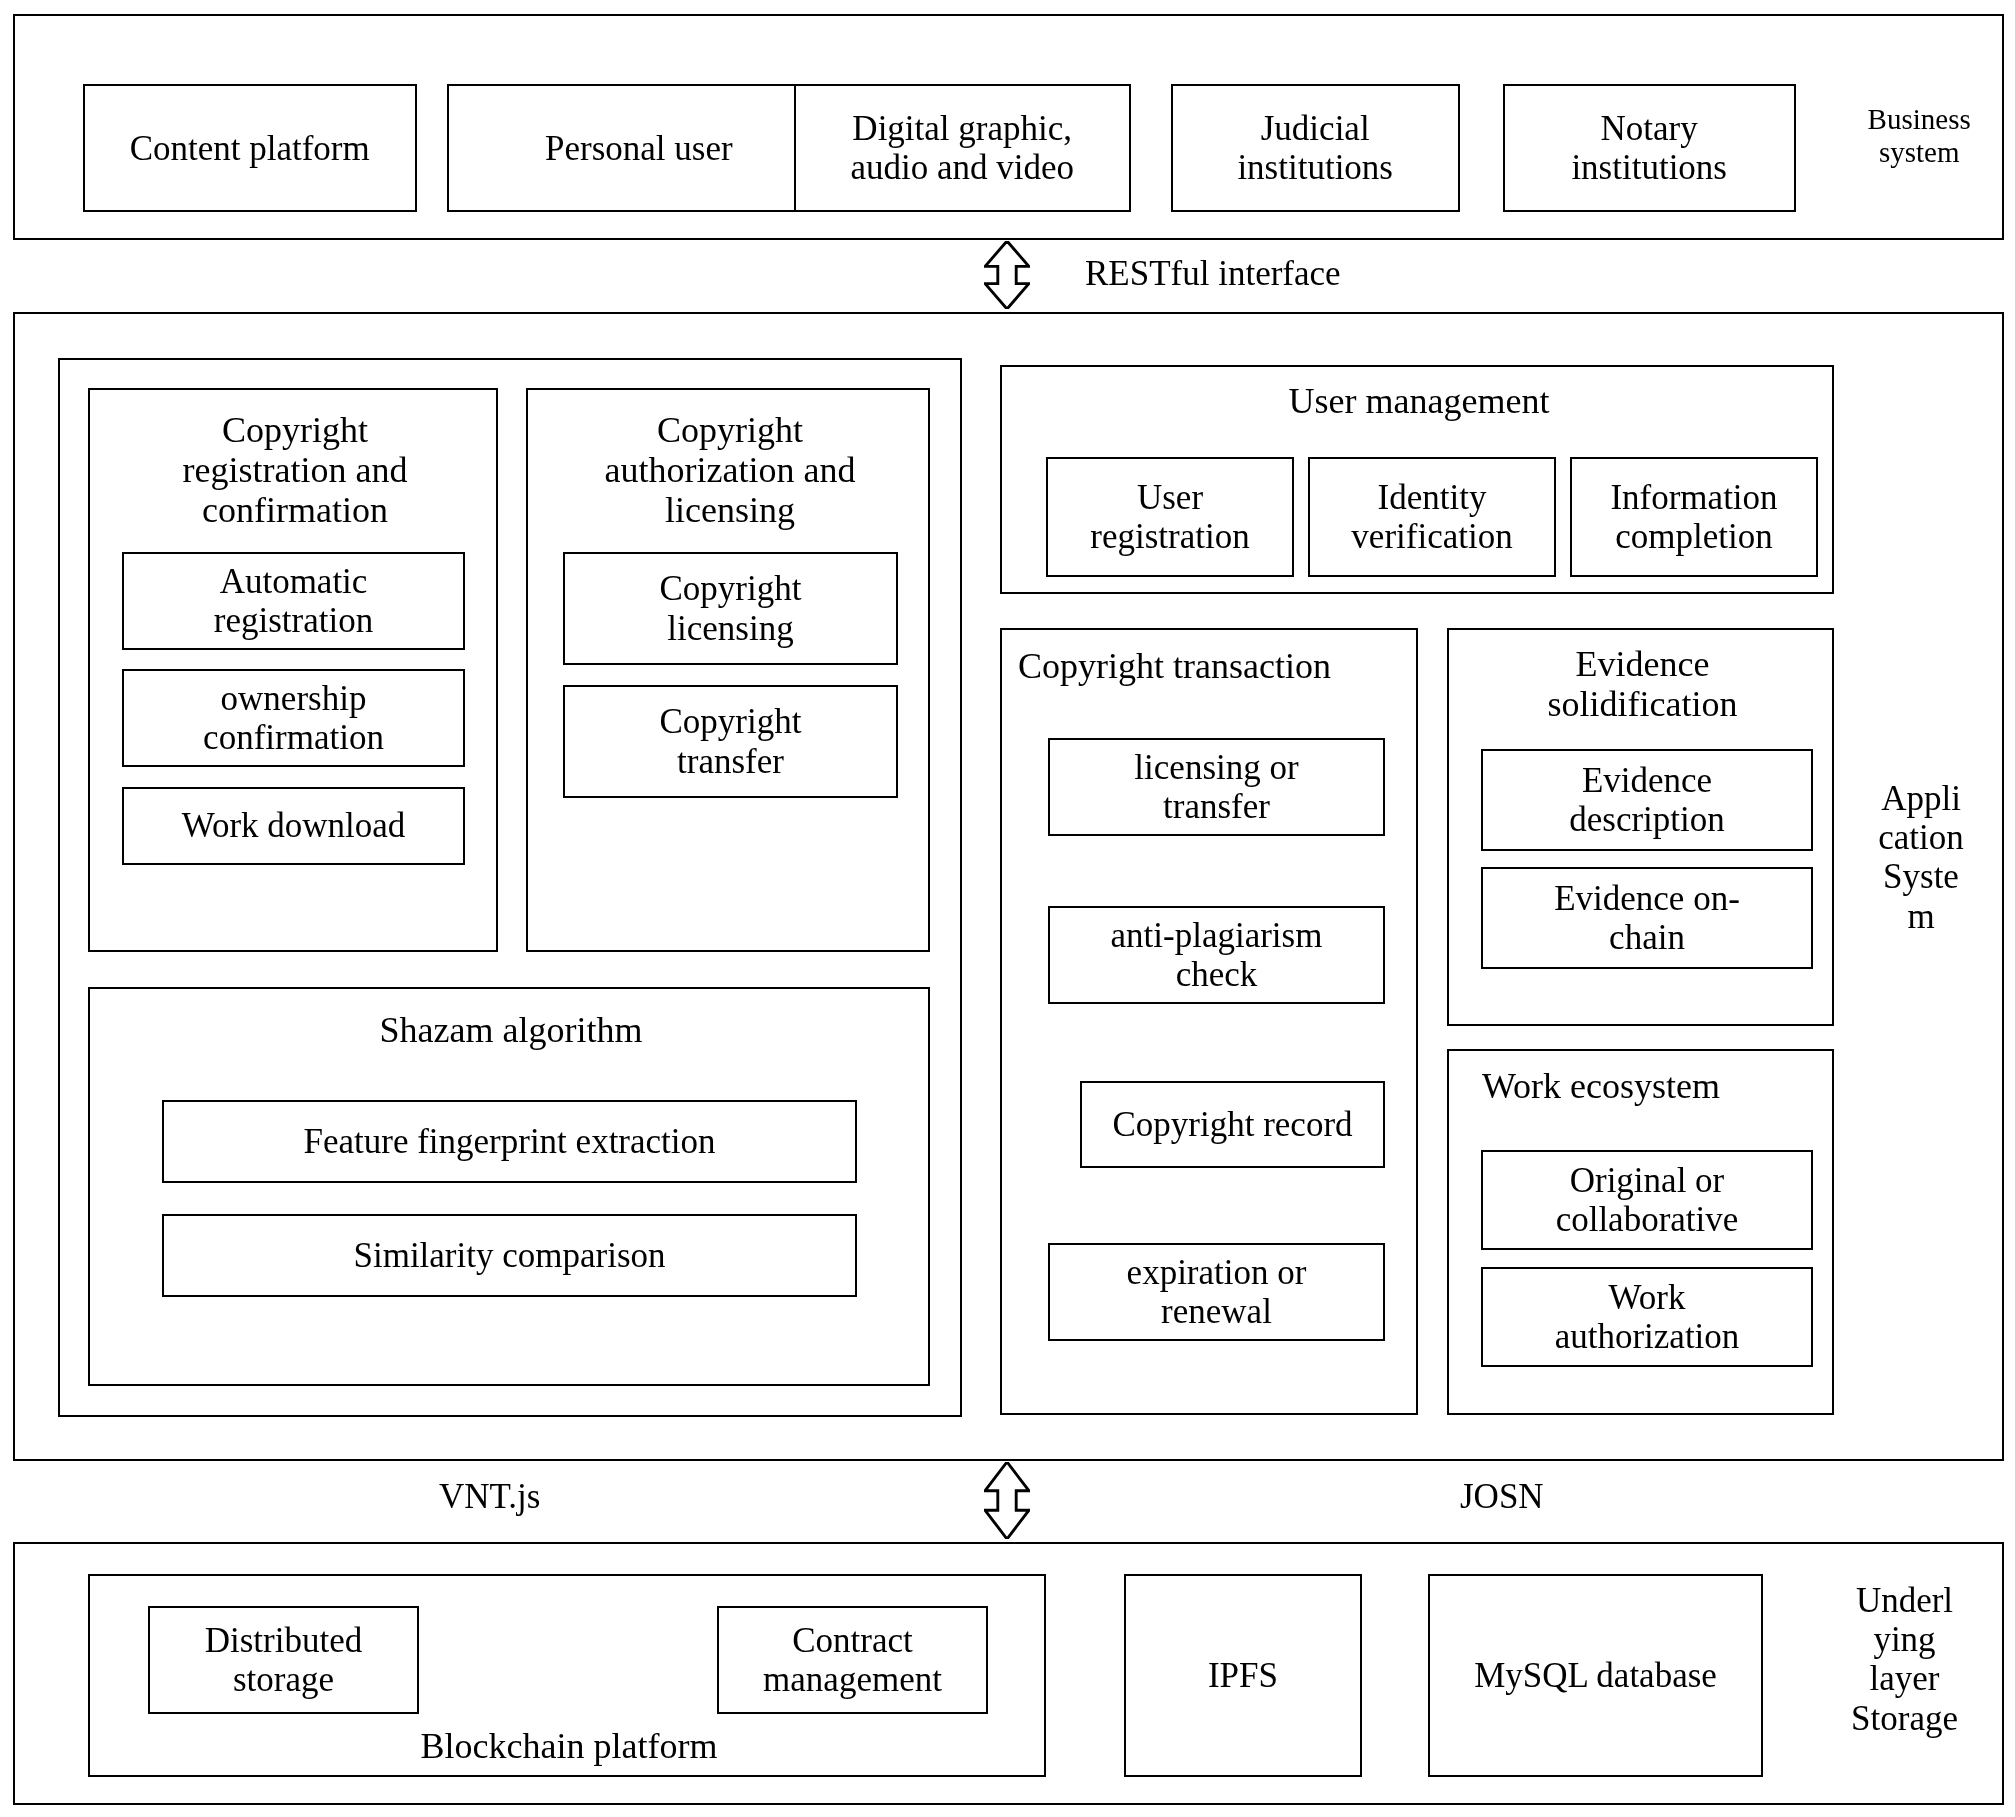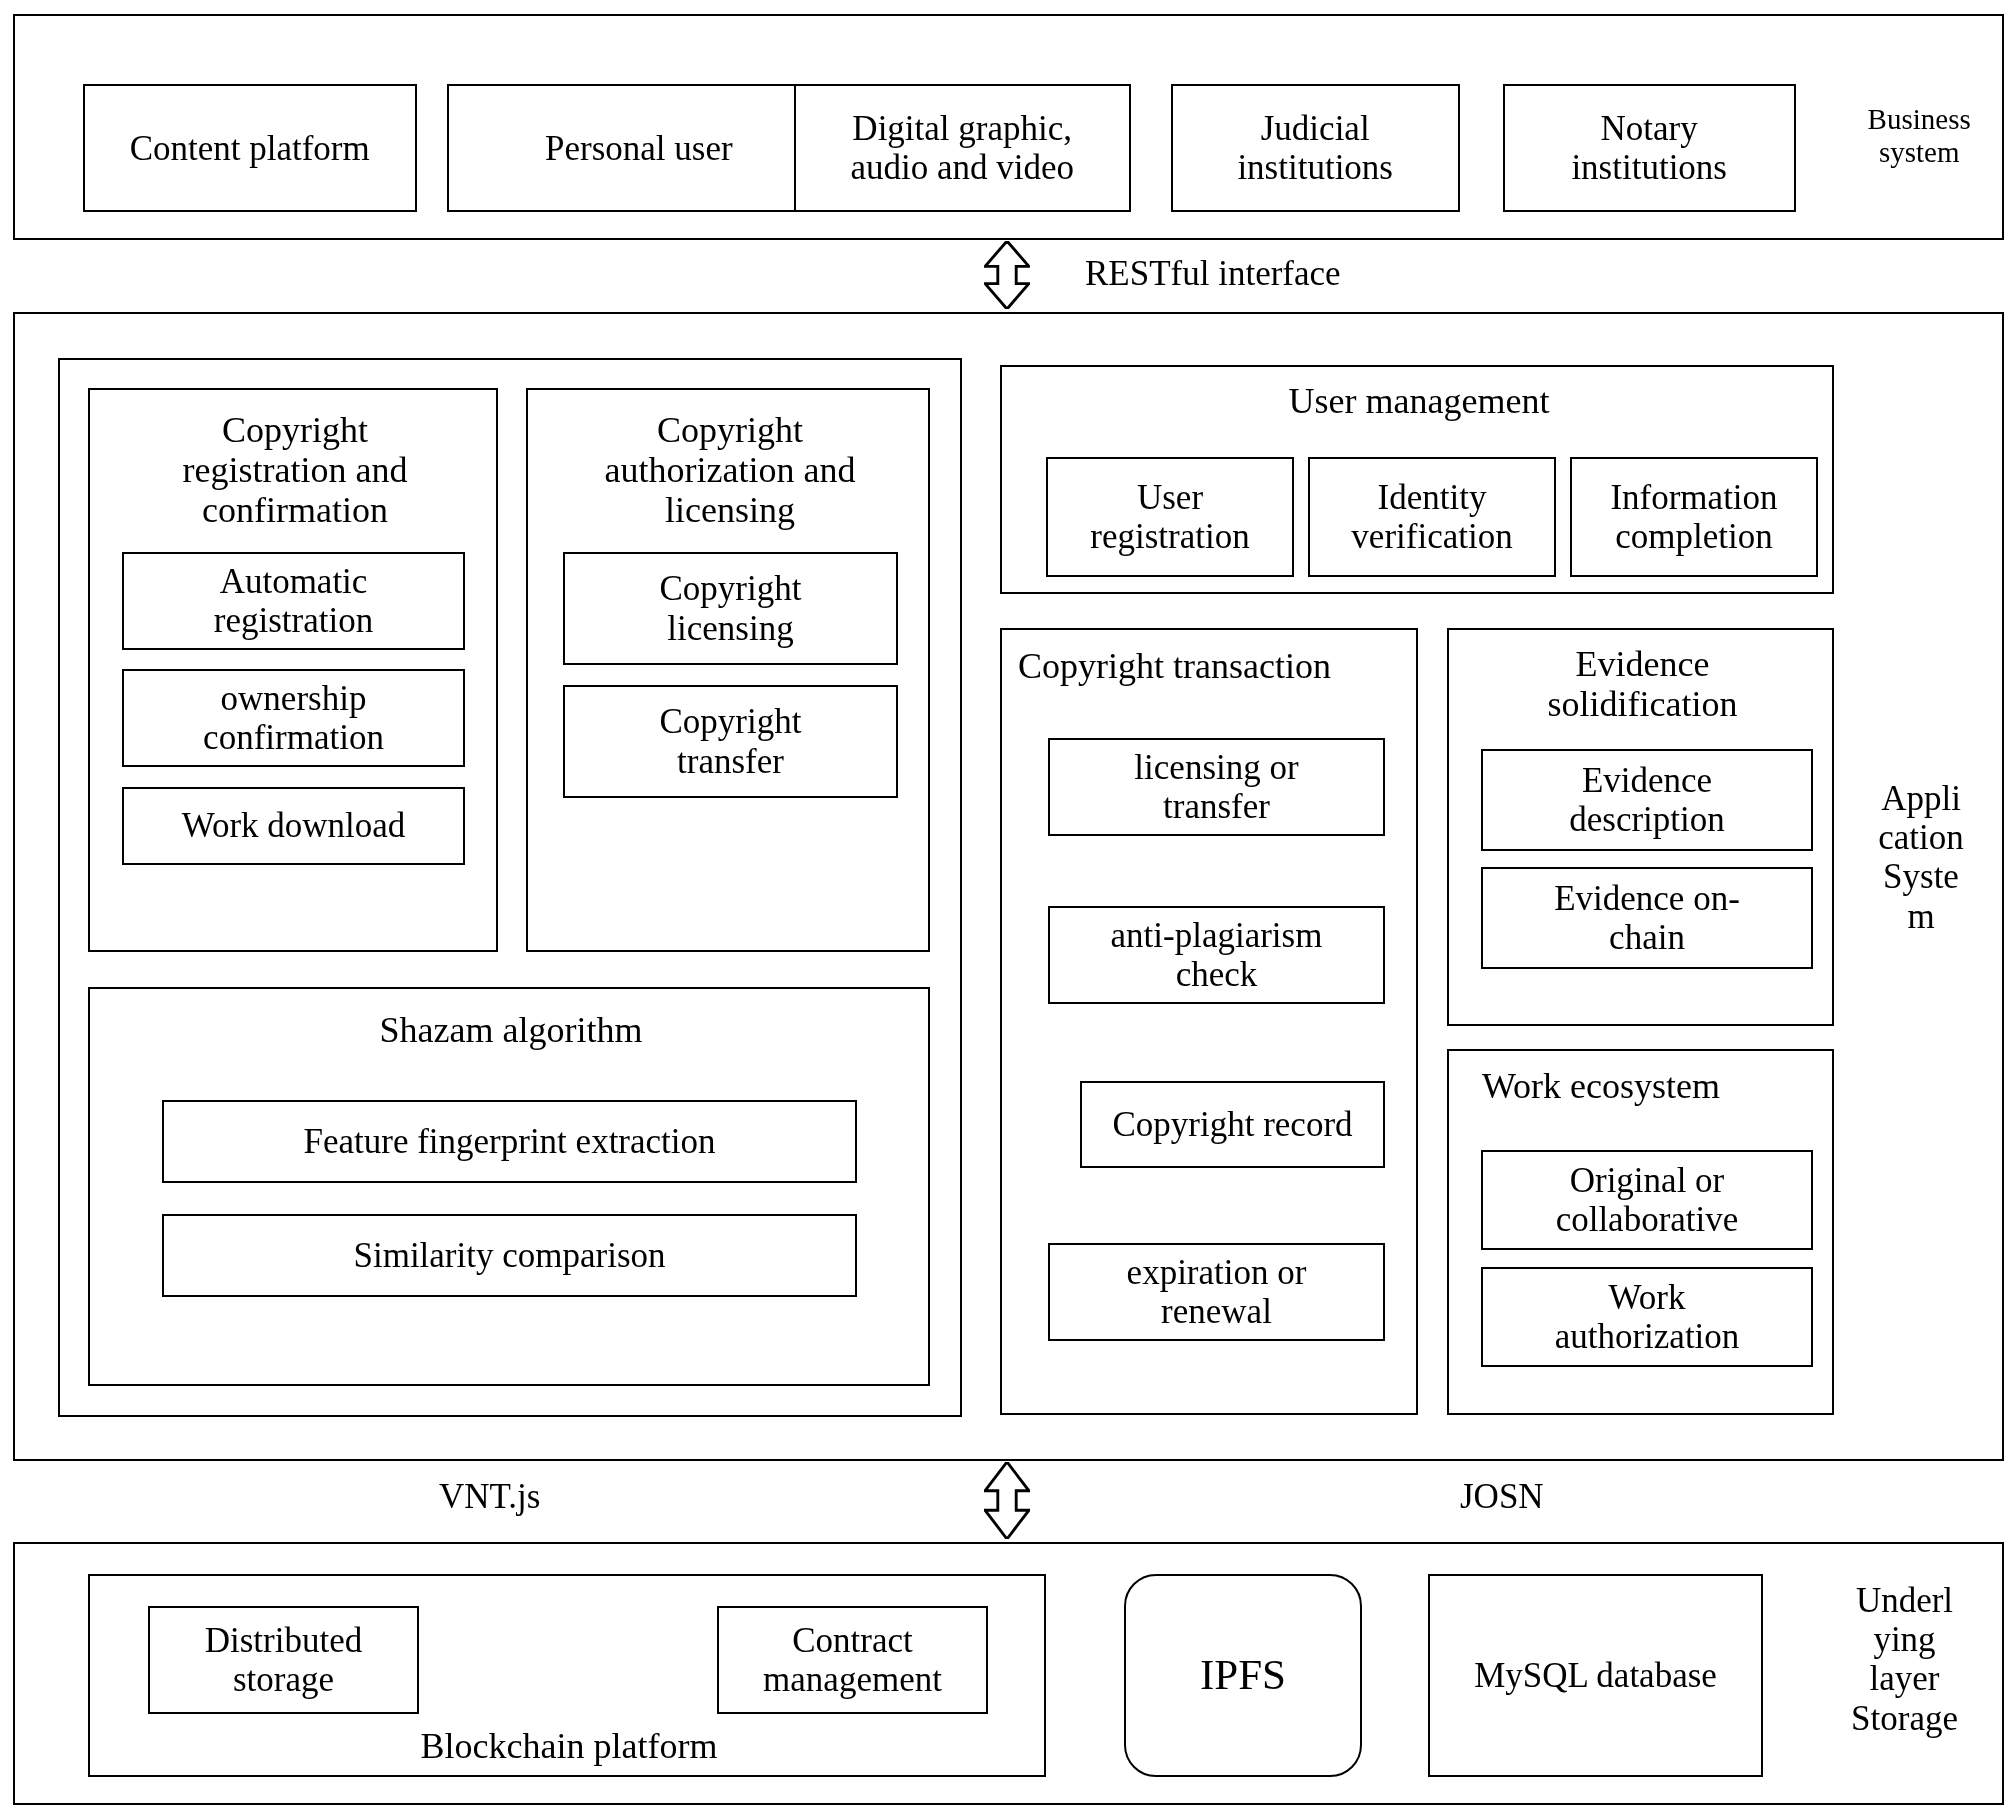--- a/index.html
+++ b/index.html
@@ -88,21 +88,21 @@
   #vntjs-label{left:439px;top:1477px;width:289px;font-size:35px;text-align:left;}
   #josn-label{left:1460px;top:1477px;width:289px;font-size:35px;text-align:left;}
 
   
   #storage-layer{left:12.7px;top:1542px;width:1991px;height:263px;}
   #blockchain-platform{left:88px;top:1574px;width:958px;height:203px;}
   #bc-0{left:58px;top:30px;width:271px;height:108px;}
   #bc-1{left:353px;top:30px;width:242px;height:108px;}
   #bc-2{left:627px;top:30px;width:271px;height:108px;}
   #bc-title{left:0;top:150px;width:958px;}
-  #ipfs-box{left:1124px;top:1574px;width:238px;height:203px;font-size:43px;border-radius:32px;}
+  #ipfs-box{left:1124px;top:1574px;width:238px;height:203px;font-size:35px;}
   #mysql-box{left:1428px;top:1574px;width:335px;height:203px;font-size:35px;}
   #storage-side-label{left:1812px;top:1581px;width:185px;font-size:35px;}
 
   .arrow-svg{display:block;width:100%;height:100%;}
 </style>
 </head>
 <body>
 
 <div class="abs bx" id="business-layer">
   <div class="abs bx ctr lbl biz-box" id="biz-0">

